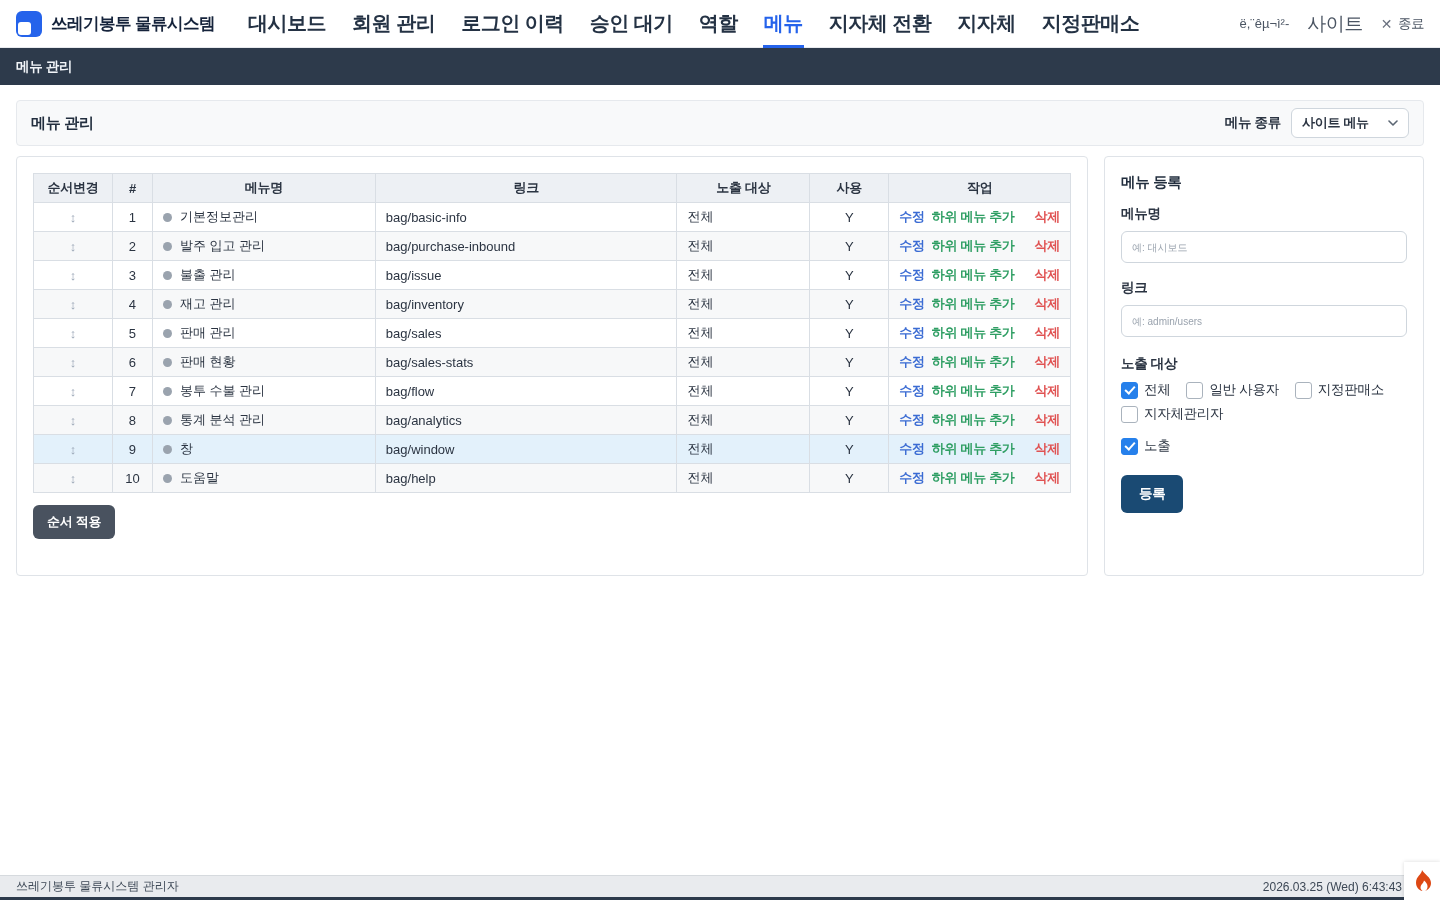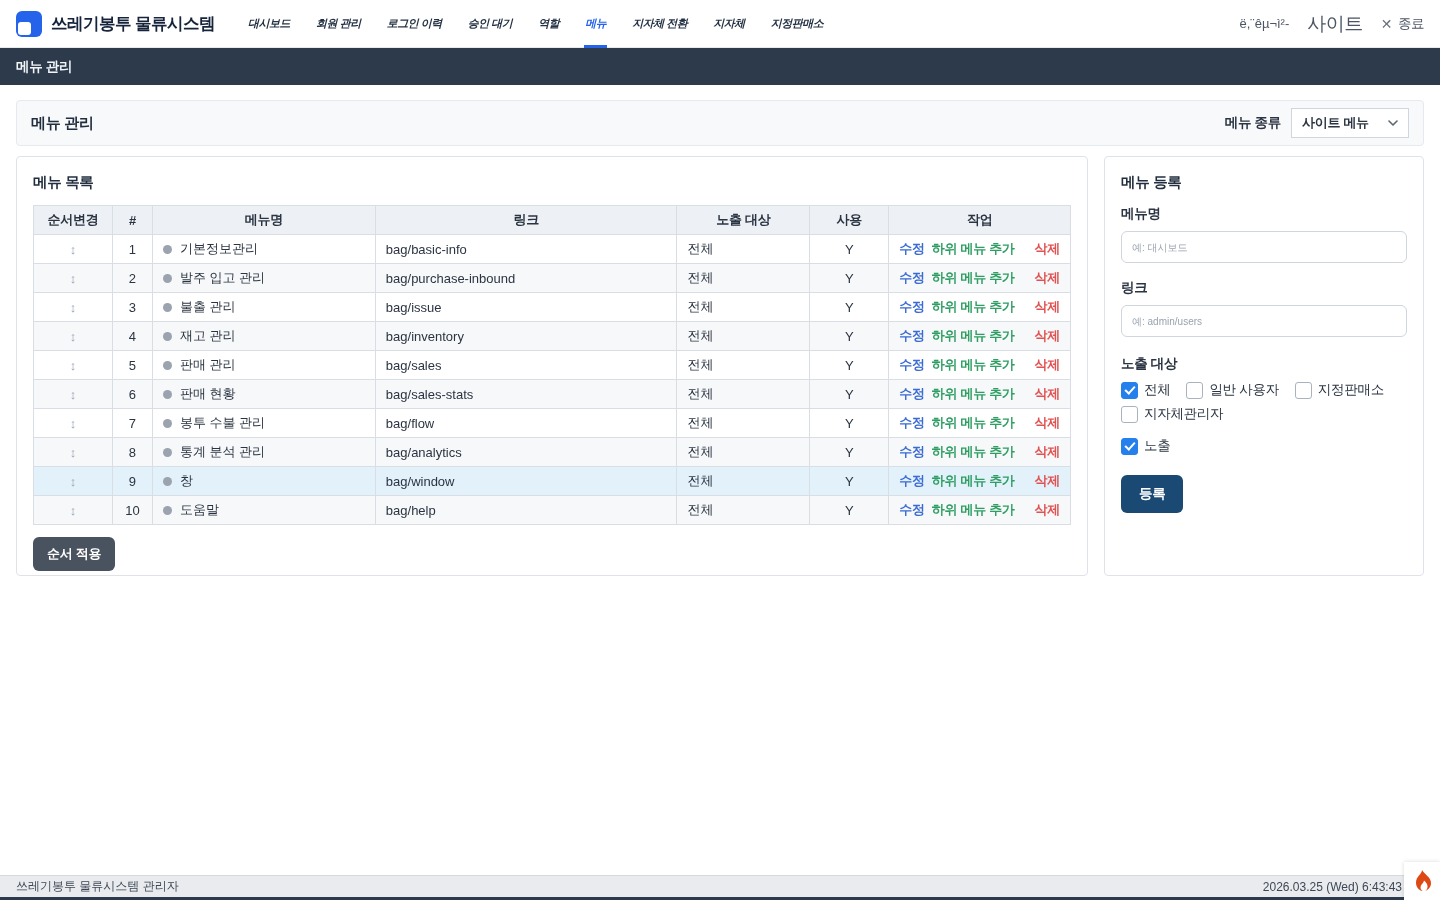--- a/index.html
+++ b/index.html
@@ -10,43 +10,43 @@
   }
   
   .topnav{ height:48px; background:#fff; display:flex; align-items:center;
     padding:0 16px; border-bottom:1px solid #e8eaee; position:relative; }
   .brand{ display:flex; align-items:center; gap:9px; margin-right:22px; }
   .logo{ width:26px; height:26px; background:#2563eb; border-radius:6px; position:relative; }
   .logo::after{ content:""; position:absolute; left:2px; bottom:2px; width:13px; height:13px;
     background:#fff; border-radius:3px; }
   .brand-name{ font-size:16.5px; font-weight:bold; color:#15233b; letter-spacing:-0.5px; }
   .nav-items{ display:flex; align-items:center; height:48px; gap:4px; }
-  .nav-item{ font-size:11px; font-weight:bold; color:#243244; padding:0 11px; height:48px;
-    display:flex; align-items:center; cursor:pointer; position:relative; letter-spacing:-0.5px;font-style:italic;}
+  .nav-item{ font-size:20px; font-weight:bold; color:#243244; padding:0 11px; height:48px;
+    display:flex; align-items:center; cursor:pointer; position:relative; letter-spacing:-0.5px;}
   .nav-item.active{ color:#2563eb; }
   .nav-item.active::after{ content:""; position:absolute; left:10px; right:10px; bottom:0;
     height:3px; background:#2563eb; }
   .topnav-right{ margin-left:auto; display:flex; align-items:center; gap:18px; }
   .user-name{ font-size:13px; color:#4b5563; }
   .site-link{ font-size:19px; color:#4b5563; cursor:pointer; letter-spacing:-0.5px;}
   .logout{ display:flex; align-items:center; gap:6px; font-size:13.5px; color:#4b5563;
     cursor:pointer; letter-spacing:-0.5px;}
   .x-icon{ font-size:14px; color:#6b7280; line-height:1; }
   
   .crumb-bar{ height:37px; background:#2d3a4b; display:flex; align-items:center; padding:0 16px; }
   .crumb-title{ color:#f1f4f8; font-size:13.5px; font-weight:bold; letter-spacing:-0.3px; }
   
   .page-head{ margin:15px 16px 0 16px; height:46px; background:#f8f9fa;
     border:1px solid #e6e9ed; border-radius:4px; display:flex; align-items:center;
     padding:0 14px; }
   .page-title{ font-size:15px; font-weight:bold; color:#222e3e; letter-spacing:-0.3px;}
   .menu-type{ margin-left:auto; display:flex; align-items:center; gap:10px;text-align:center; }
   .menu-type-label{ font-size:13.5px; font-weight:bold; color:#2b3442; letter-spacing:-0.3px;}
   .select-box{ width:118px; height:30px; background:#fff; border:1px solid #cfd6dd;
-    border-radius:0; display:flex; align-items:center; justify-content:space-between;
+    border-radius:6px; display:flex; align-items:center; justify-content:space-between;
     padding:0 10px; cursor:pointer;gap:16px; }
   .select-value{ font-size:13px; font-weight:bold; color:#2b3442; letter-spacing:-0.3px;}
   .chev{ width:10px; height:10px; }
   
   .main{ display:flex; gap:16px; margin:10px 16px 0 16px; align-items:flex-start; }
   .card{ background:#fff; border:1px solid #dfe3e8; border-radius:4px; padding:16px; }
   .card-list{ width:1072px; height:420px; }
   .card-form{ width:372px; height:420px; }
   .card-title{ font-size:14.5px; font-weight:bold; color:#222e3e; margin-bottom:13px;
     letter-spacing:-0.3px;}
@@ -142,21 +142,20 @@
       <svg class="chev" viewBox="0 0 10 10">
           <path d="M1 3 L5 7 L9 3" fill="none" stroke="#5b6673" stroke-width="1.6" stroke-linecap="round" stroke-linejoin="round"></path>
         </svg>
     </div>
   </div>
 </div>
 
 <div class="main">
 
   <section class="card card-list">
-    <div class="card-title">메뉴 목록</div>
     <table>
       <thead>
           <tr>
             <th class="col-order">순서변경</th>
             <th class="col-num">#</th>
             <th class="col-name">메뉴명</th>
             <th class="col-link">링크</th>
             <th class="col-target">노출 대상</th>
             <th class="col-use">사용</th>
             <th class="col-act">작업</th>

